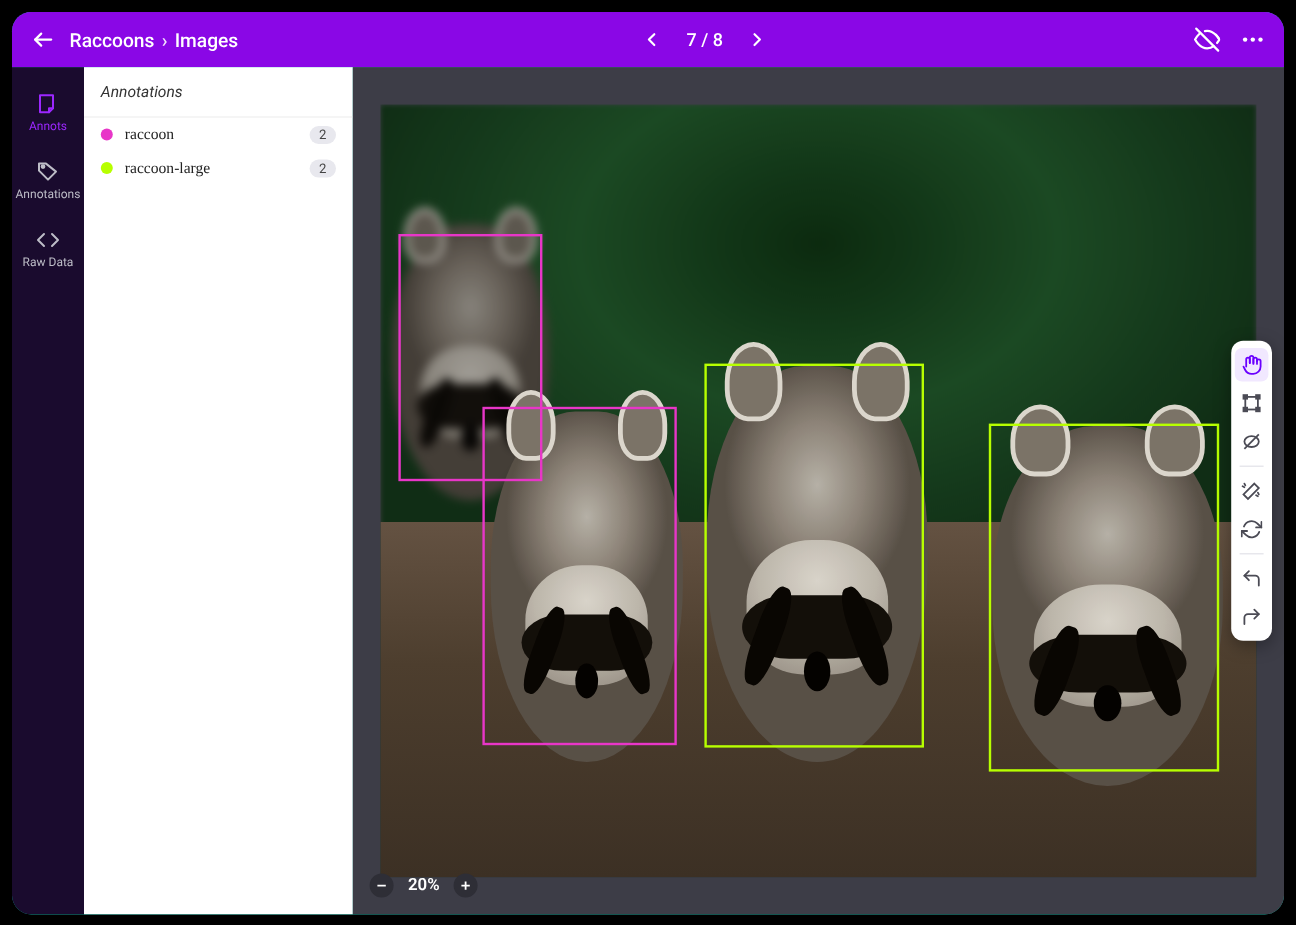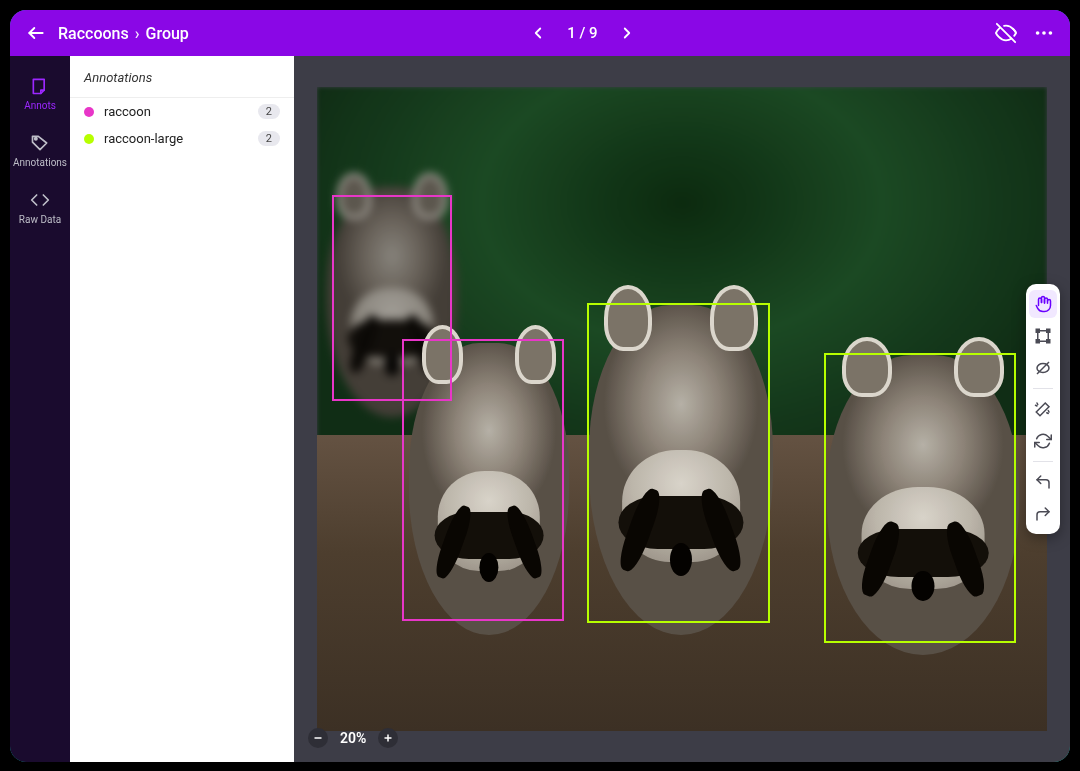--- a/index.html
+++ b/index.html
@@ -20,21 +20,21 @@
   .rail { width:60px; background:#1a0b2e; display:flex; flex-direction:column; align-items:flex-start; padding-top:10px; gap:4px; color:#bdbdc7;}
   .rail-item{ width:60px; display:flex; flex-direction:column; align-items:center; gap:2px; padding:8px 0; cursor:pointer; font-size:10px; }
   .rail-item.active{ color:#9c27ff; }
   .rail-item .ic{ width:24px;height:24px;display:flex;align-items:center;justify-content:center;}
   .rail-item .lbl{ font-size:10px; }
   .panel { width:224px; background:#fff; display:flex; flex-direction:column; font-size:13px; color:#222;}
   .panel-title{ padding:14px 14px 12px; border-bottom:1px solid #eee; font-size:13px; color:#333;font-style:italic;}
   .group-title{ padding:14px 14px 10px; font-weight:700; font-size:13px;}
   .class-row{ display:flex; align-items:center; padding:6px 14px; gap:10px; cursor:pointer;}
   .class-row .swatch{ width:10px; height:10px; border-radius:50%; }
-  .class-row .name{ flex:1; font-size:13px; }
+  .class-row .name{ flex:1; font-size:13px;font-family:Liberation Serif, serif; }
   .class-row .count{ background:#e8e8ee; color:#444; font-size:11px; padding:1px 8px; border-radius:10px; }
   .canvas { flex:1; background:#3d3d47; position:relative; overflow:hidden;}
   .image-stage{ position:absolute; inset:0; display:flex; align-items:center; justify-content:center;}
   .image { position:relative; width:730px; height:644px; overflow:hidden;}
   
   .bg { position:absolute; inset:0;
     background:
       radial-gradient(ellipse 500px 350px at 50% 18%, #0b2a0e 0%, #194a22 40%, #0f2d14 80%),
       linear-gradient(to bottom, #2b4e2f 0%, #3a5a2e 42%, #6a5c3f 56%, #4a3c2b 80%, #3b2f22 100%);
     filter: blur(2px) saturate(.95);
@@ -83,30 +83,30 @@
   <div class="header">
     <div class="back icon-btn">
       <svg width="20" height="20" viewBox="0 0 24 24" fill="none" stroke="#fff" stroke-width="2.2" stroke-linecap="round" stroke-linejoin="round">
           <line x1="20" y1="12" x2="4" y2="12"></line>
           <polyline points="10 18 4 12 10 6"></polyline>
         </svg>
     </div>
     <div class="crumbs">
       <span>Raccoons</span>
       <span class="crumb-sep">›</span>
-      <span>Group</span>
+      <span>Images</span>
     </div>
     <div class="spacer"></div>
     <div class="pager">
       <div class="nav-btn">
         <svg width="18" height="18" viewBox="0 0 24 24" fill="none" stroke="#fff" stroke-width="2.4" stroke-linecap="round" stroke-linejoin="round">
             <polyline points="15 18 9 12 15 6"></polyline>
           </svg>
       </div>
-      <span>1 / 9</span>
+      <span>7 / 8</span>
       <div class="nav-btn">
         <svg width="18" height="18" viewBox="0 0 24 24" fill="none" stroke="#fff" stroke-width="2.4" stroke-linecap="round" stroke-linejoin="round">
             <polyline points="9 18 15 12 9 6"></polyline>
           </svg>
       </div>
     </div>
     <div class="spacer"></div>
     <div class="right-icons">
       <div class="icon-btn">
         <svg width="22" height="22" viewBox="0 0 24 24" fill="none" stroke="#fff" stroke-width="2" stroke-linecap="round" stroke-linejoin="round">

